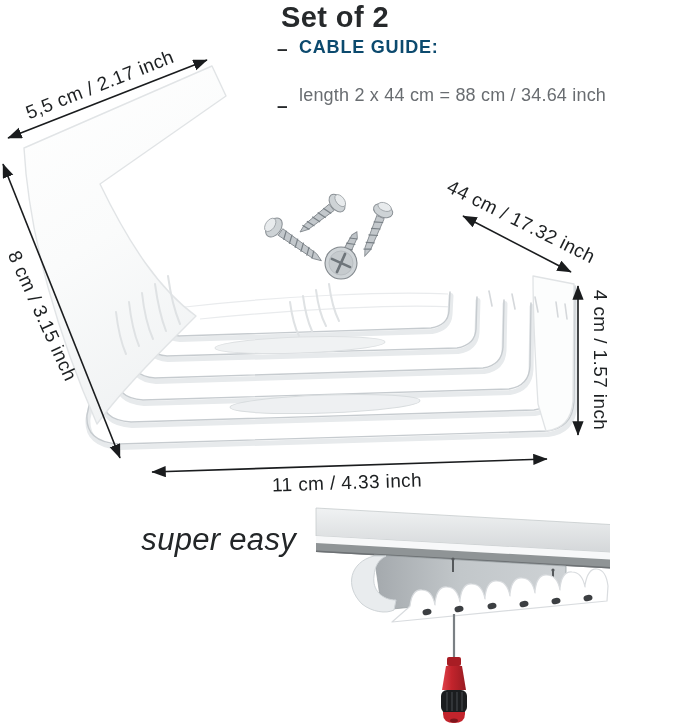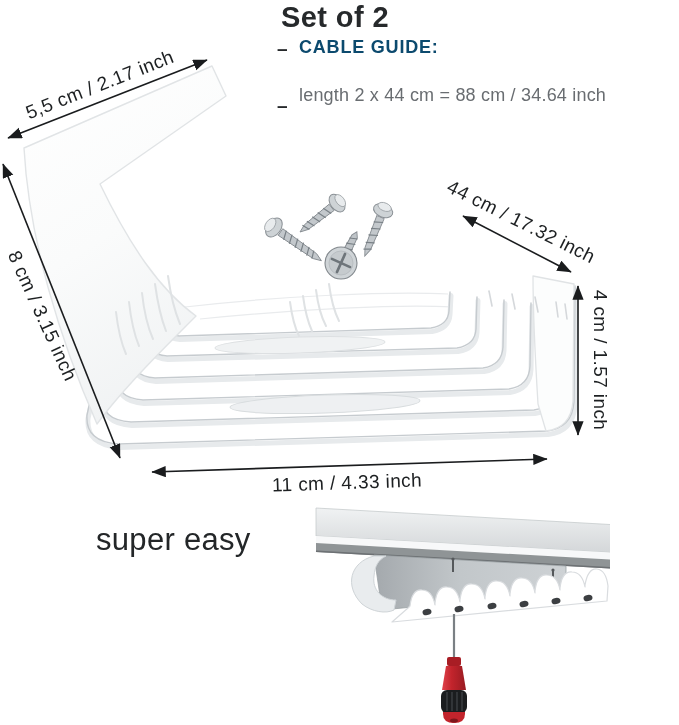--- a/index.html
+++ b/index.html
@@ -11,22 +11,22 @@
   .txt{position:absolute;white-space:nowrap;color:#26292b;}
   .set-title{left:281px;top:1px;font-size:29px;font-weight:700;letter-spacing:.4px;}
   .b-dash{position:absolute;font-size:19px;font-weight:700;color:#26292b;}
   .b-label{position:absolute;font-size:18px;font-weight:700;letter-spacing:.8px;color:#0c4a6e;white-space:nowrap;}
   .b-detail{position:absolute;font-size:18px;font-weight:400;letter-spacing:.2px;color:#696d71;white-space:nowrap;}
   .dim{
     position:absolute;font-size:19px;font-weight:400;color:#1d2022;
     letter-spacing:.4px;white-space:nowrap;transform-origin:center center;
   }
   .caption{
-    position:absolute;left:96px;top:521px;width:200px;text-align:left;
-    font-size:31px;line-height:38px;font-weight:500;color:#232628;letter-spacing:.3px;
+    position:absolute;left:96px;top:521px;width:200px;text-align:right;
+    font-size:31px;line-height:38px;font-weight:500;color:#232628;letter-spacing:.3px;font-style:italic;
   }
   .caption div{white-space:nowrap;}
   
   .loopShadow{fill:none;stroke:#e7eaec;stroke-width:5;stroke-linecap:round;}
   .loopLine{fill:none;stroke:#c6cbcf;stroke-width:1.4;stroke-linecap:round;}
   .faint{fill:none;stroke:#e9ebed;stroke-width:1.2;}
   .ridge{fill:none;stroke:#dfe2e4;stroke-width:2;stroke-linecap:round;}
   .tick{fill:none;stroke:#d5d8db;stroke-width:1.6;stroke-linecap:round;}
   .arrow{fill:none;stroke:#1a1c1e;stroke-width:1.6;}
 </style>

